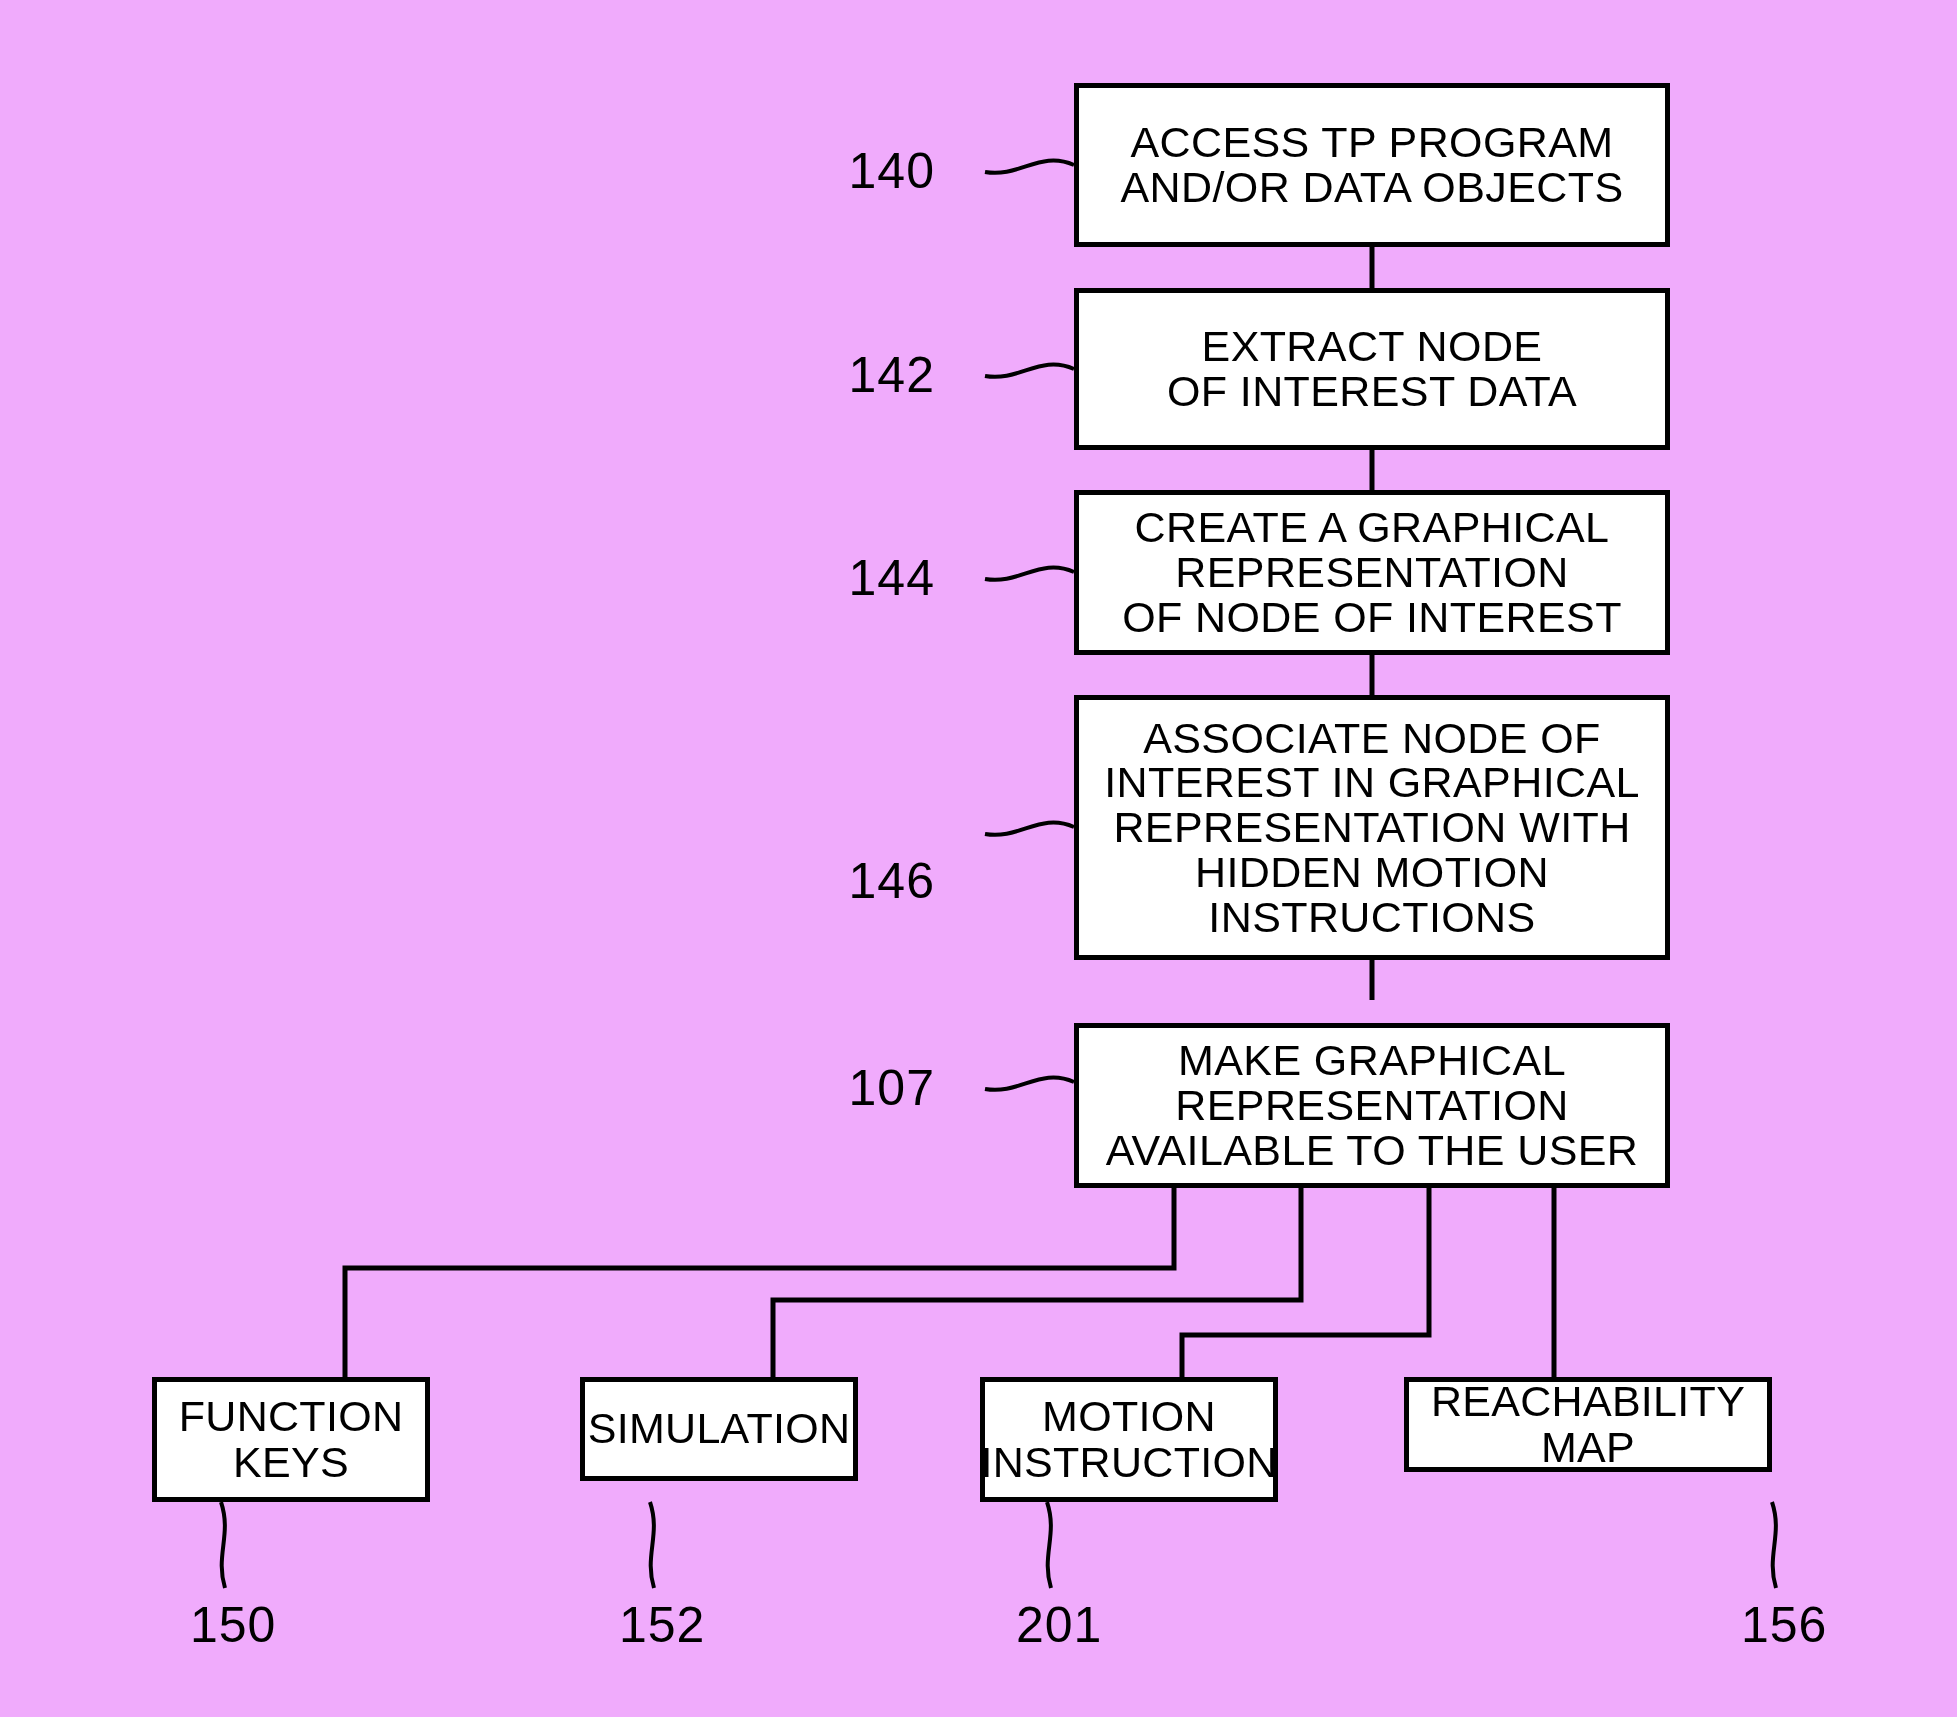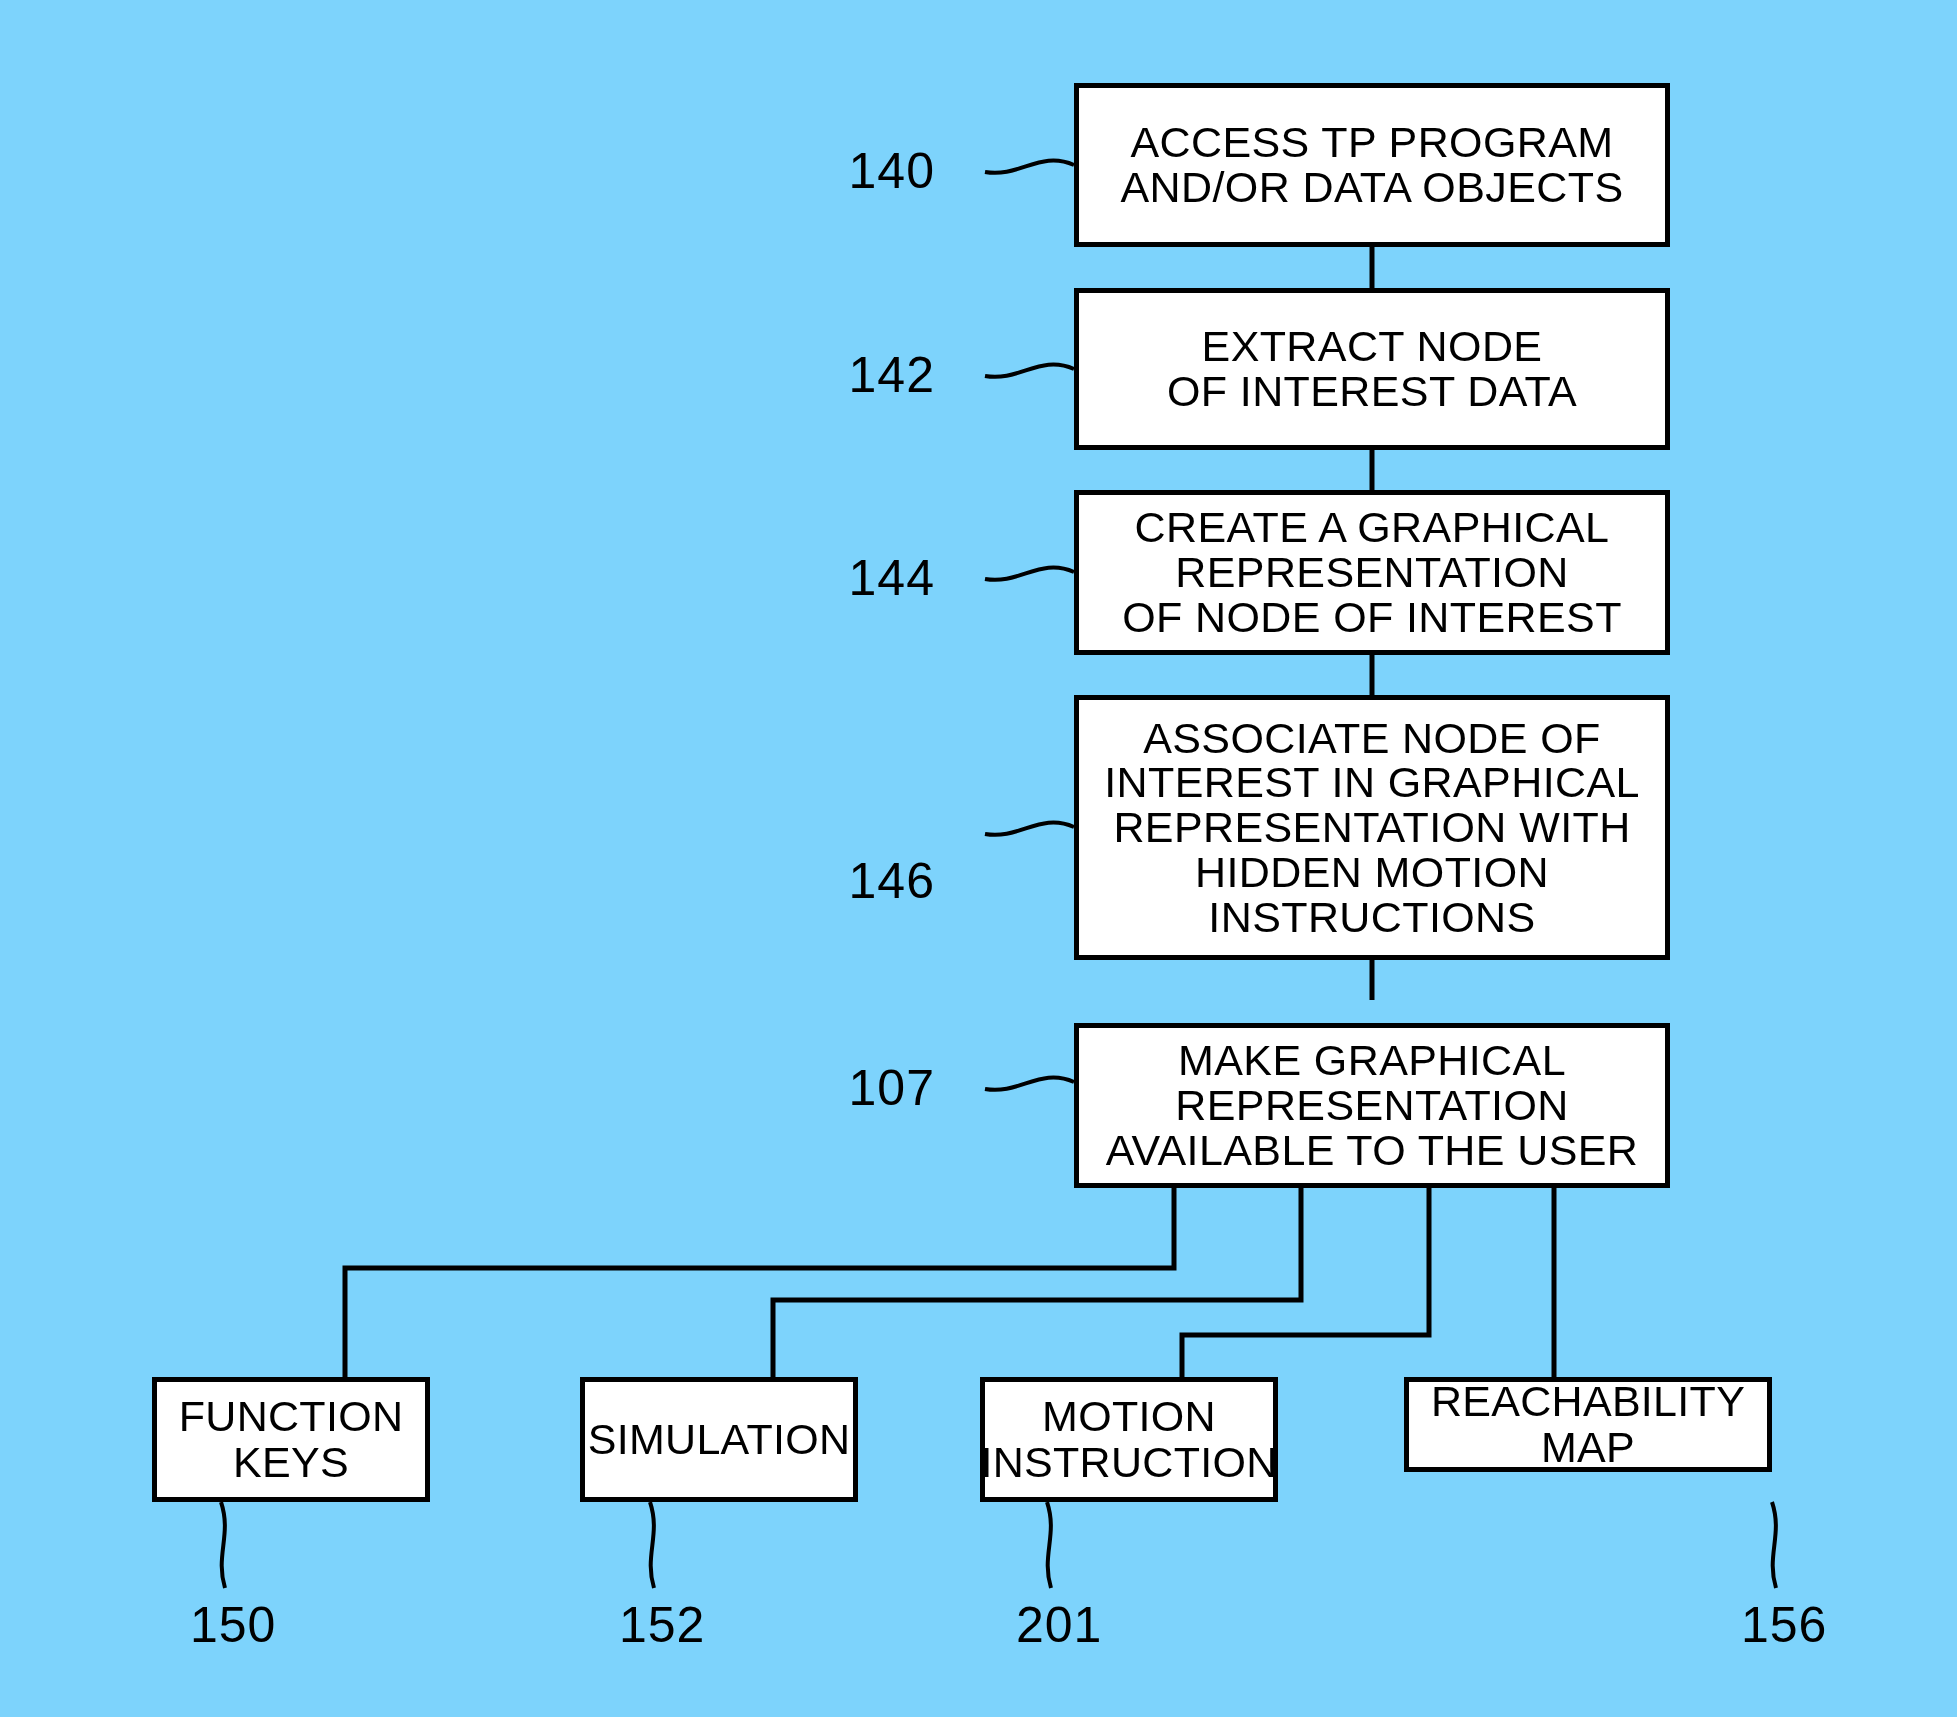--- a/index.html
+++ b/index.html
@@ -6,21 +6,21 @@
   html,body{margin:0;padding:0;background:#ffffff;}
   body{
     font-family:"Liberation Sans","DejaVu Sans",sans-serif;
     color:#000;
     -webkit-font-smoothing:antialiased;
   }
   #canvas{
     position:relative;
     width:1957px;
     height:1717px;
-    background:#7dd3fc;
+    background:#f0abfc;
     overflow:hidden;
   }
   
   .pbox{
     position:absolute;
     box-sizing:border-box;
     border:5px solid #000;
     background:#fff;
     display:flex;
     align-items:center;
@@ -133,21 +133,21 @@
   <div class="pbox" style="left:1074px;top:1000px;width:596px;height:165px;margin-top:23px;">
     <div class="txt">MAKE GRAPHICAL
 REPRESENTATION
 AVAILABLE TO THE USER</div>
   </div>
 
   <div class="tbox" style="left:152px;top:1377px;width:278px;height:125px;">
     <div class="txt">FUNCTION KEYS</div>
   </div>
 
-  <div class="tbox" style="left:580px;top:1377px;width:278px;height:125px;">
+  <div class="tbox" style="left:580px;top:1377px;width:278px;height:104px;">
     <div class="txt">SIMULATION</div>
   </div>
 
   <div class="tbox" style="left:980px;top:1377px;width:298px;height:125px;">
     <div class="txt">MOTION
 INSTRUCTION</div>
   </div>
 
   <div class="tbox" style="left:1404px;top:1377px;width:368px;height:95px;">
     <div class="txt">REACHABILITY

